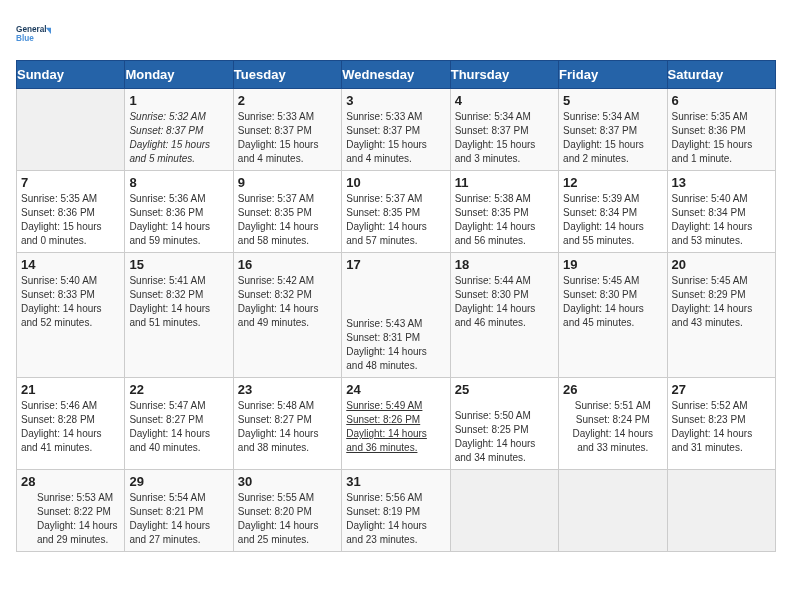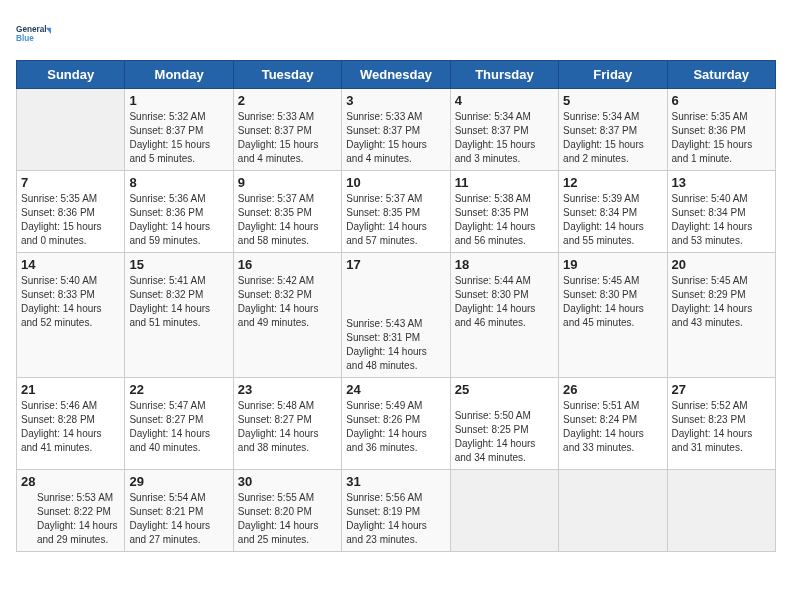--- a/index.html
+++ b/index.html
@@ -38,22 +38,22 @@
       color: #333;
     }
     table {
       width: 100%;
       border-collapse: collapse;
       font-size: 11px;
     }
     thead tr th {
       background-color: #2563a8;
       color: #fff;
-      padding: 6px 8px;
-      text-align: center;
+      padding: 6px 0;
+      text-align: left;
       font-size: 13px;
       font-weight: bold;
       border: 1px solid #1a4a8a;
     }
     tbody tr td {
       border: 1px solid #ccc;
       vertical-align: top;
       padding: 4px;
       height: 80px;
       width: calc(100% / 7);
@@ -107,21 +107,21 @@
         <th>Thursday</th>
         <th>Friday</th>
         <th>Saturday</th>
       </tr>
   </thead>
   <tbody>
   <tr>
         <td class="empty"></td>
         <td>
           <span class="day-num">1</span>
-          <div class="day-info" style="white-space: pre-line;">Sunrise: 5:32 AM
+          <div class="day-info" style="white-space: pre-line; font-style: italic;">Sunrise: 5:32 AM
 Sunset: 8:37 PM
 Daylight: 15 hours
 and 5 minutes.</div>
         </td>
         <td>
           <span class="day-num">2</span>
           <div class="day-info" style="white-space: pre-line;">Sunrise: 5:33 AM
 Sunset: 8:37 PM
 Daylight: 15 hours
 and 4 minutes.</div>
@@ -274,35 +274,35 @@
         </td>
         <td>
           <span class="day-num">23</span>
           <div class="day-info" style="white-space: pre-line;">Sunrise: 5:48 AM
 Sunset: 8:27 PM
 Daylight: 14 hours
 and 38 minutes.</div>
         </td>
         <td>
           <span class="day-num">24</span>
-          <div class="day-info" style="white-space: pre-line;">Sunrise: 5:49 AM
+          <div class="day-info" style="white-space: pre-line; text-decoration: underline;">Sunrise: 5:49 AM
 Sunset: 8:26 PM
 Daylight: 14 hours
 and 36 minutes.</div>
         </td>
         <td>
           <span class="day-num">25</span>
           <div class="day-info" style="white-space: pre-line; margin-top: 12px;">Sunrise: 5:50 AM
 Sunset: 8:25 PM
 Daylight: 14 hours
 and 34 minutes.</div>
         </td>
         <td>
           <span class="day-num">26</span>
-          <div class="day-info" style="white-space: pre-line;">Sunrise: 5:51 AM
+          <div class="day-info" style="white-space: pre-line; text-align: center;">Sunrise: 5:51 AM
 Sunset: 8:24 PM
 Daylight: 14 hours
 and 33 minutes.</div>
         </td>
         <td>
           <span class="day-num">27</span>
           <div class="day-info" style="white-space: pre-line;">Sunrise: 5:52 AM
 Sunset: 8:23 PM
 Daylight: 14 hours
 and 31 minutes.</div>

